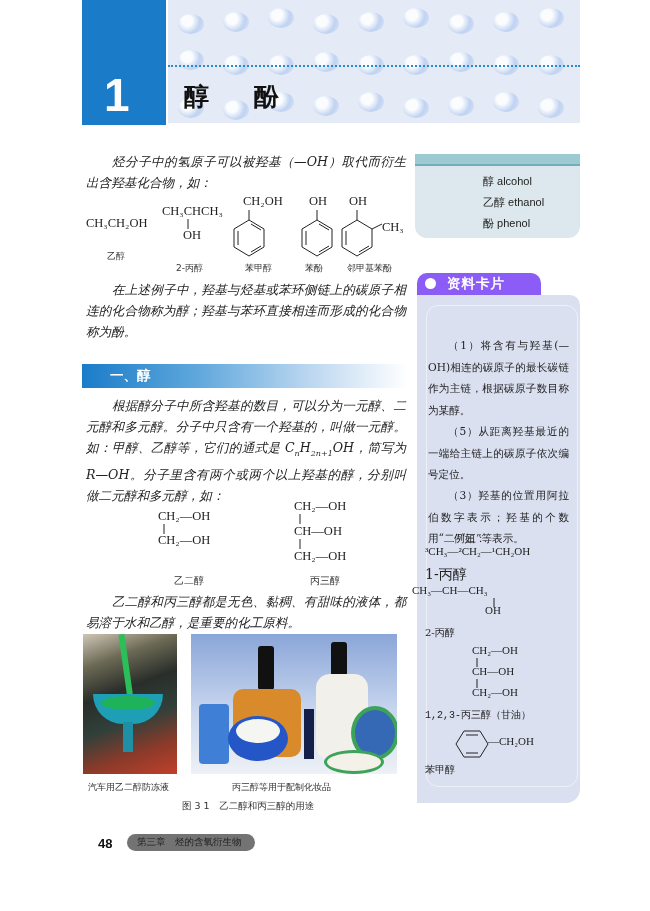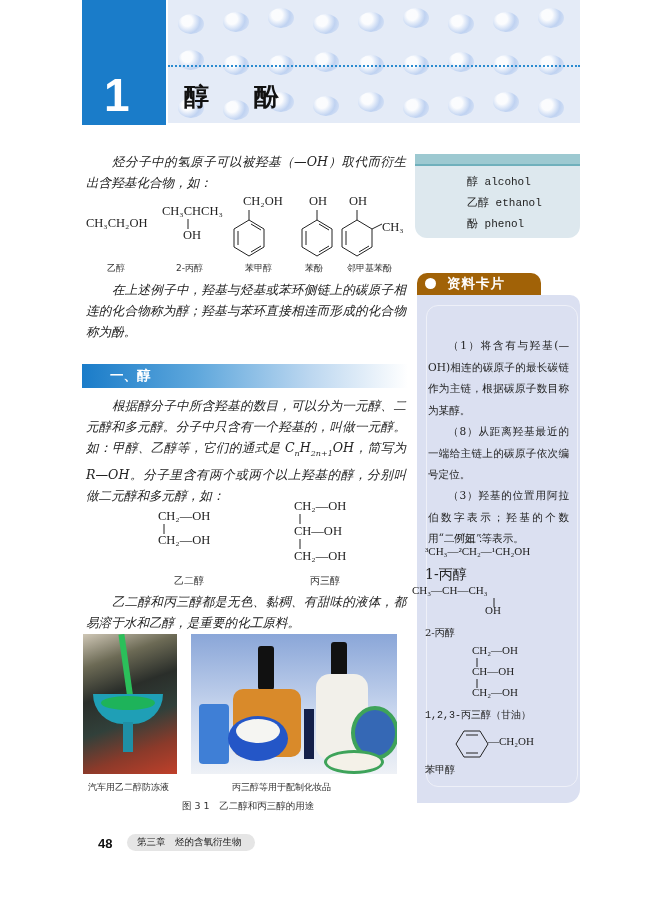--- a/index.html
+++ b/index.html
@@ -29,24 +29,24 @@
   .sect { position:absolute; left:82px; top:364px; width:326px; height:24px;
           background:linear-gradient(to right,#1a7cc9 0%, #5ea7dc 35%, #bcd7f0 70%, #ffffff 100%); }
   .sect span { position:absolute; left:28px; top:3px; color:#fff; font-weight:bold;
                font-size:13.5px; font-family:"DejaVu Sans",sans-serif; }
 
   
   .vocab { position:absolute; left:415px; top:154px; width:165px; height:84px;
            background:#dde8ee; border-radius:0 0 12px 12px; }
   .vocab-top { position:absolute; left:0; top:0; width:165px; height:10px; background:#9dc9d1;
                border-bottom:2px solid #6fb0bc; }
-  .vocab-item { position:absolute; left:52px; font-size:11px; font-family:Liberation Mono, monospace; }
-
-  
-  .card-tab { position:absolute; left:417px; top:273px; width:124px; height:22px; background:#a16207;
+  .vocab-item { position:absolute; left:68px; font-size:11px; font-family:Liberation Sans, sans-serif; }
+
+  
+  .card-tab { position:absolute; left:417px; top:273px; width:124px; height:22px; background:#8b5cf6;
               border-radius:10px 10px 0 0; }
   .card-tab .dot { position:absolute; left:8px; top:5px; width:11px; height:11px; border-radius:50%; background:#fff; }
   .card-tab .t { position:absolute; left:30px; top:2px; color:#fff; font-weight:bold; font-size:13.5px;
                  font-family:"DejaVu Sans",sans-serif; letter-spacing:1px; }
   .card { position:absolute; left:417px; top:295px; width:163px; height:508px;
           background:#dbe0f1; border-radius:0 10px 14px 0; }
   .card-inner { position:absolute; left:9px; top:10px; width:150px; height:480px;
                 border:1px solid #eef0f8; border-radius:12px; }
   .ct { position:absolute; left:428px; width:141px; font-size:10.6px; line-height:21.5px;
         font-family:"DejaVu Serif",serif; text-align:justify; }
@@ -70,21 +70,21 @@
   .jar { position:absolute; left:37px; top:82px; width:60px; height:45px; background:#2456c7; border-radius:50%; }
   .jar-top { position:absolute; left:45px; top:85px; width:44px; height:24px; background:#f5f5f2; border-radius:50%; }
   .lipstick { position:absolute; left:113px; top:75px; width:10px; height:50px; background:#14204a; }
   .mirror { position:absolute; left:160px; top:72px; width:40px; height:46px; border:4px solid #3ea35a; border-radius:50%; background:#3568b5; }
   .compact { position:absolute; left:133px; top:116px; width:54px; height:18px; border:3px solid #3ea35a; border-radius:50%; background:#f4f1e8; }
 
   .cap { position:absolute; font-size:9px; font-family:"DejaVu Sans",sans-serif; color:#333;text-align:center; }
 
   
   .pg { position:absolute; left:98px; top:836px; font-family:"Liberation Sans",sans-serif; font-weight:bold; font-size:13px; color:#111; }
-  .chap { position:absolute; left:127px; top:834px; width:128px; height:17px; background:#e5e5e5; border-radius:9px; }
+  .chap { position:absolute; left:127px; top:834px; width:128px; height:17px; background:#737373; border-radius:9px; }
   .chap span { position:absolute; left:10px; top:2px; font-size:9.5px; font-family:"DejaVu Sans",sans-serif; color:#222; white-space:nowrap; }
 
   svg { position:absolute; overflow:visible; }
 </style>
 </head>
 <body>
 
 <div class="page">
 
   <div class="hdr">
@@ -154,21 +154,21 @@
   <div class="chem" style="left:349px;top:194px">OH</div>
   <svg style="left:340px;top:210px" width="34" height="46">
     <line x1="17" y1="0" x2="17" y2="10" stroke="#222"></line>
     <polygon points="17,10 32,19 32,37 17,46 2,37 2,19" fill="none" stroke="#222"></polygon>
     <line x1="6" y1="21" x2="6" y2="35" stroke="#222"></line>
       <line x1="19" y1="42" x2="29" y2="36" stroke="#222"></line>
       <line x1="32" y1="19" x2="42" y2="14" stroke="#222"></line>
   </svg>
   <div class="chem" style="left:382px;top:220px">CH₃</div>
 
-  <div class="lbl" style="left:107px;top:262px">乙醇</div>
+  <div class="lbl" style="left:107px;top:250px">乙醇</div>
   <div class="lbl" style="left:176px;top:262px">2-丙醇</div>
   <div class="lbl" style="left:245px;top:262px">苯甲醇</div>
   <div class="lbl" style="left:305px;top:262px">苯酚</div>
   <div class="lbl" style="left:347px;top:262px">邻甲基苯酚</div>
 
   <div class="p" style="top:279px">在上述例子中，羟基与烃基或苯环侧链上的碳原子相连的化合物称为醇；羟基与苯环直接相连而形成的化合物称为酚。</div>
 
   <div class="sect">
     <span>一、醇</span>
   </div>
@@ -225,21 +225,21 @@
   </div>
 
   <div class="card-tab">
     <div class="dot"></div>
     <div class="t">资料卡片</div>
   </div>
   <div class="card">
     <div class="card-inner"></div>
   </div>
   <div class="ct" style="top:335px;text-indent:20px">（1）将含有与羟基(—OH)相连的碳原子的最长碳链作为主链，根据碳原子数目称为某醇。</div>
-  <div class="ct" style="top:421px;text-indent:20px">（8）从距离羟基最近的一端给主链上的碳原子依次编号定位。</div>
+  <div class="ct" style="top:421px;text-indent:20px">（5）从距离羟基最近的一端给主链上的碳原子依次编号定位。</div>
   <div class="ct" style="top:485px;text-indent:20px">（3）羟基的位置用阿拉伯数字表示；羟基的个数用“二”“三”等表示。</div>
   <div class="ct" style="top:528px;text-indent:26px">例如：</div>
 
   <div class="cc" style="left:425px;top:545px;width:145px">³CH₃—²CH₂—¹CH₂OH</div>
   <div class="cc" style="left:425px;top:566px;width:145px;font-family:'DejaVu Serif',serif;font-size:14px">1-丙醇</div>
   <div class="cc" style="left:412px;top:584px;width:145px">CH₃—CH—CH₃</div>
   <svg style="left:493px;top:598px" width="2" height="9">
       <line x1="1" y1="0" x2="1" y2="9" stroke="#222"></line>
     </svg>
   <div class="cc" style="left:485px;top:604px;width:22px">OH</div>

